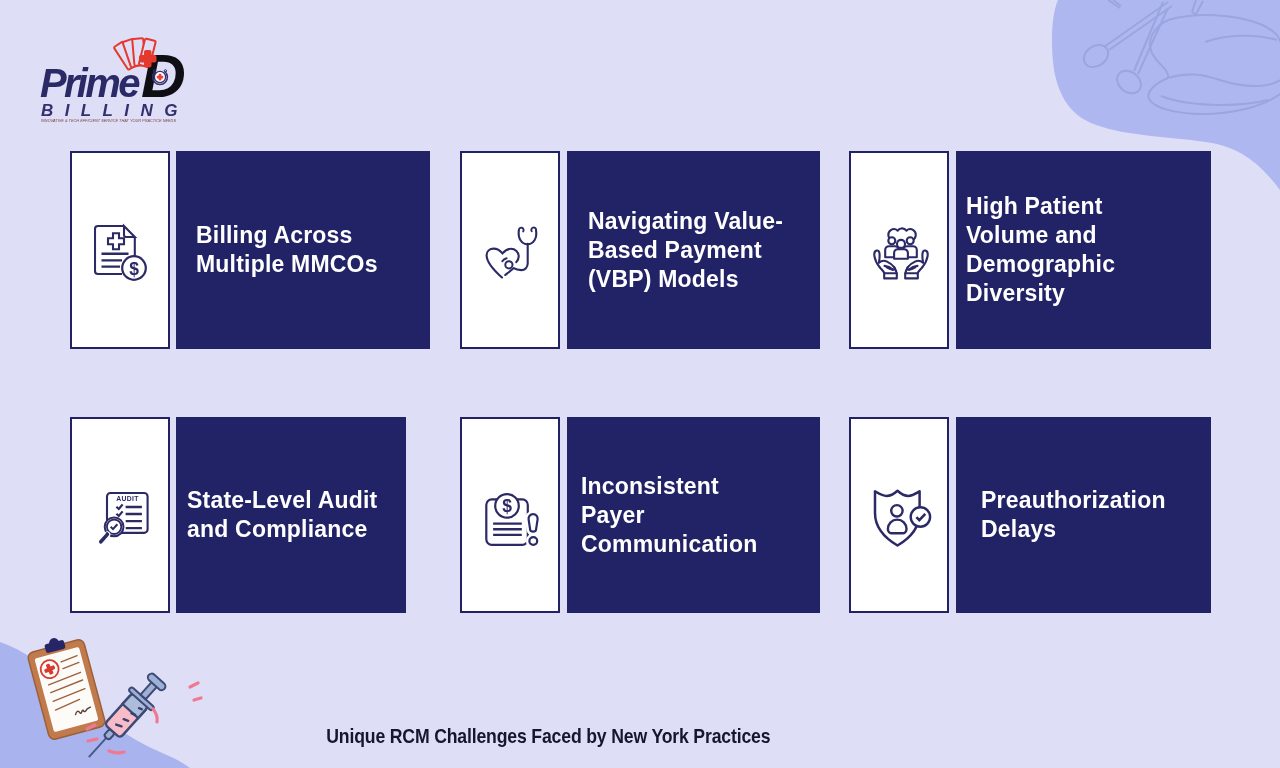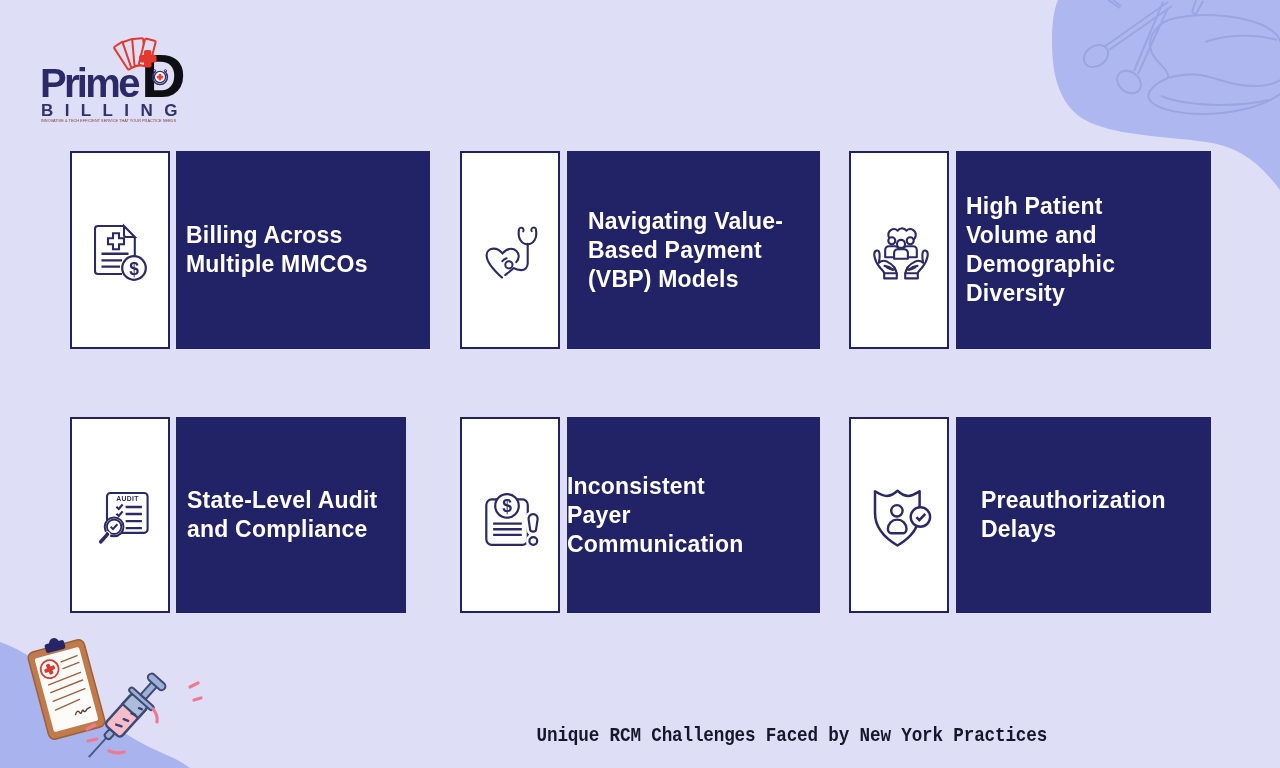--- a/index.html
+++ b/index.html
@@ -37,21 +37,21 @@
     <path d="M1168,78 C1154,84 1146,92 1149,99 C1154,108 1176,114 1202,114 C1234,114 1264,106 1280,94"></path>
     <path d="M1168,78 C1186,72 1202,74 1220,80 C1244,88 1268,88 1280,80"></path>
     <path d="M1205,42 C1227,34 1257,34 1277,40"></path>
     <path d="M1161,96 C1186,106 1236,108 1268,100"></path>
   </g>
 
   <path d="M0,642 C24,650 48,668 74,694 C98,716 128,738 160,752 C172,757 182,762 190,768
            L0,768 Z" fill="#a9b3ed"></path>
 </svg>
 
-<div class="abs" style="left:0;top:0;width:260px;height:140px;">
+<div class="abs" style="left:0;top:0;width:260px;height:140px;font-style:italic;">
 <svg width="260" height="140" viewBox="0 0 260 140">
 
   <g stroke="#e4392c" fill="#dedef7" stroke-width="2" stroke-linejoin="round">
     <rect x="-5.5" y="-27" width="11" height="27" rx="1.5" transform="translate(133,67) rotate(-33)"></rect>
     <rect x="-5.5" y="-27" width="11" height="27" rx="1.5" transform="translate(136.5,66) rotate(-19)"></rect>
     <rect x="-5.5" y="-27" width="11" height="27" rx="1.5" transform="translate(140,65.5) rotate(-5)"></rect>
     <rect x="-5.5" y="-27" width="11" height="27" rx="1.5" transform="translate(144,66) rotate(14)"></rect>
   </g>
 
   <text x="141" y="97" font-family="Liberation Sans, sans-serif" font-weight="bold" font-size="62" fill="#0e0e14">D</text>
@@ -82,21 +82,21 @@
   <svg style="position:absolute;left:22px;top:70px;" width="56" height="58" viewBox="0 0 56 58" fill="none" stroke="#2b2a66" stroke-width="2.1">
     <path d="M30,3 H4 a3,3 0 0 0 -3,3 V48 a3,3 0 0 0 3,3 H28"></path>
     <path d="M40.8,14 V34"></path>
     <path d="M30,3 L40.8,14 H32 a2,2 0 0 1 -2,-2 z"></path>
     <path d="M19,10.2 h6 v5 h5 v6 h-5 v5 h-6 v-5 h-5 v-6 h5 z"></path>
     <path d="M7.5,30.8 h27 M7.5,37.4 h20.5 M7.5,43.6 h18.5" stroke-width="2.4"></path>
     <circle cx="40" cy="45" r="11.8" fill="#fff" stroke-width="2.2"></circle>
     <text x="40" y="51.5" font-family="Liberation Sans, sans-serif" font-size="17.5" font-weight="bold" fill="#2b2a66" stroke="none" text-anchor="middle">$</text>
   </svg>
 </div>
-<div class="navybox row1" style="left:176px;width:254px;padding-left:10px;">
+<div class="navybox row1" style="left:176px;width:254px;padding-left:20px;">
   <div class="txt">Billing Across<br>Multiple MMCOs</div>
 </div>
 
 <div class="whitebox row1" style="left:460px;">
   <svg style="position:absolute;left:22px;top:71px;" width="58" height="58" viewBox="0 0 58 58" fill="none" stroke="#2b2a66" stroke-width="2.1" stroke-linecap="round">
 
     <path d="M18,53.5 C12.6,48.7 2.6,39.8 2.6,31.2 C2.6,27.2 5.6,24.6 9.6,24.6
              C13.1,24.6 16.2,26.6 18.5,29.4 C20.9,26.4 23.7,24.8 26.8,24.8
              C31.3,24.8 34.7,28.1 34.7,32.4 C34.7,34.5 33.7,36.4 32.3,38.1"></path>
     <path d="M21.2,51 C23.5,49.2 26.3,47.1 28.9,44.8"></path>
@@ -185,21 +185,21 @@
     <text x="23" y="22.3" font-family="Liberation Sans, sans-serif" font-size="17.5" font-weight="bold" fill="#2b2a66" stroke="none" text-anchor="middle">$</text>
     <path d="M9.1,33.6 h28.7 M9.1,39.3 h28.7 M9.1,44.9 h28.7" stroke-width="2.4"></path>
     <g>
       <path d="M49.1,24.2 c2.9,0 4.9,2.4 4.5,5.2 l-1.6,10.5 c-0.4,2.3 -5.4,2.3 -5.8,0 l-1.6,-10.5 c-0.4,-2.8 1.6,-5.2 4.5,-5.2 z" stroke="#fff" stroke-width="7" fill="#fff"></path>
       <circle cx="49.3" cy="51" r="3.9" stroke="#fff" stroke-width="7" fill="#fff"></circle>
       <path d="M49.1,24.2 c2.9,0 4.9,2.4 4.5,5.2 l-1.6,10.5 c-0.4,2.3 -5.4,2.3 -5.8,0 l-1.6,-10.5 c-0.4,-2.8 1.6,-5.2 4.5,-5.2 z"></path>
       <circle cx="49.3" cy="51" r="3.9"></circle>
     </g>
   </svg>
 </div>
-<div class="navybox row2" style="left:567px;width:253px;">
+<div class="navybox row2" style="left:567px;width:253px;padding-left:14px;">
   <div class="txt">Inconsistent<br>Payer<br>Communication</div>
 </div>
 
 <div class="whitebox row2" style="left:849px;">
   <svg style="position:absolute;left:19px;top:67px;" width="64" height="64" viewBox="0 0 64 64" fill="none" stroke="#2b2a66" stroke-width="2.5">
 
     <path d="M27.5,4.7 C24.3,7.6 20.2,9.9 16.5,9.9 C12.6,9.9 8.3,7.2 5,5.3
              L5,27 C5,41.2 14,51.6 27.5,59.5 C41,51.6 49.6,41.2 49.6,27 L49.6,5.3
              C46.3,7.2 42.4,9.9 38.5,9.9 C34.8,9.9 30.7,7.6 27.5,4.7 Z" stroke-linejoin="round"></path>
 
@@ -264,15 +264,15 @@
   <g stroke="#f0798f" stroke-width="3.2" stroke-linecap="round" fill="none">
     <path d="M87,129 l8,-4"></path>
     <path d="M88,141 l9,-2"></path>
     <path d="M109,151 q7,3 15,1"></path>
     <path d="M153,109 q5,6 4,13"></path>
     <path d="M190,87 l8,-4"></path>
     <path d="M194,100 l7,-2"></path>
   </g>
 </svg>
 
-<div class="abs" style="left:0;top:724px;width:1096px;text-align:right;font-family:Liberation Mono, monospace;">
+<div class="abs" style="left:0;top:724px;width:1096px;text-align:center;">
   <span style="display:inline-block;font-weight:bold;font-size:21px;letter-spacing:-0.2px;color:#16162c;transform:scaleX(0.84);">Unique RCM Challenges Faced by New York Practices</span>
 </div>
 
 </body></html>

